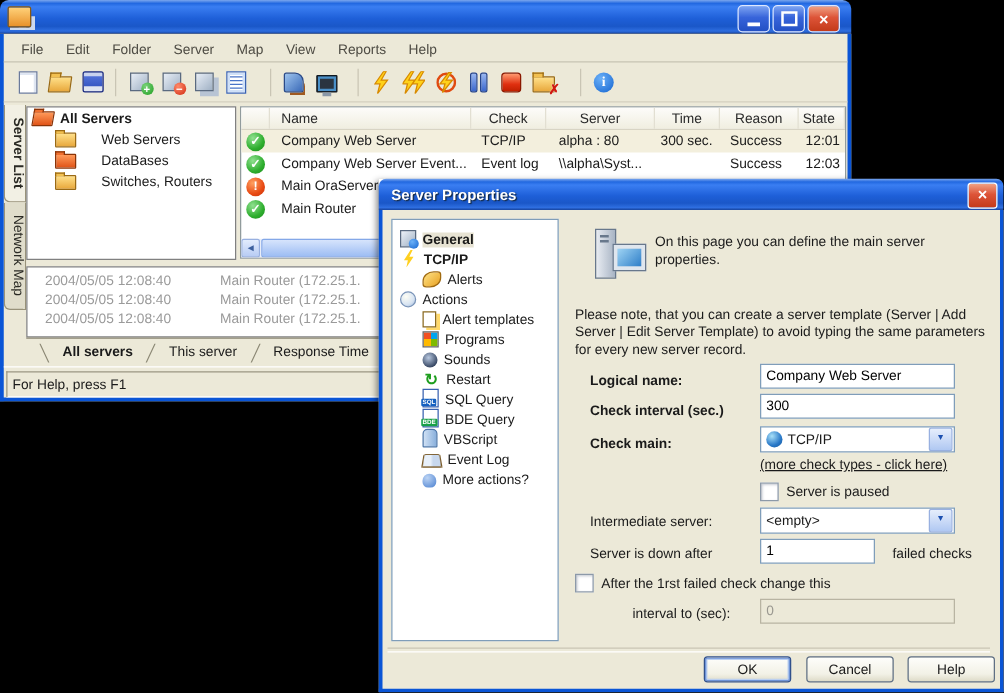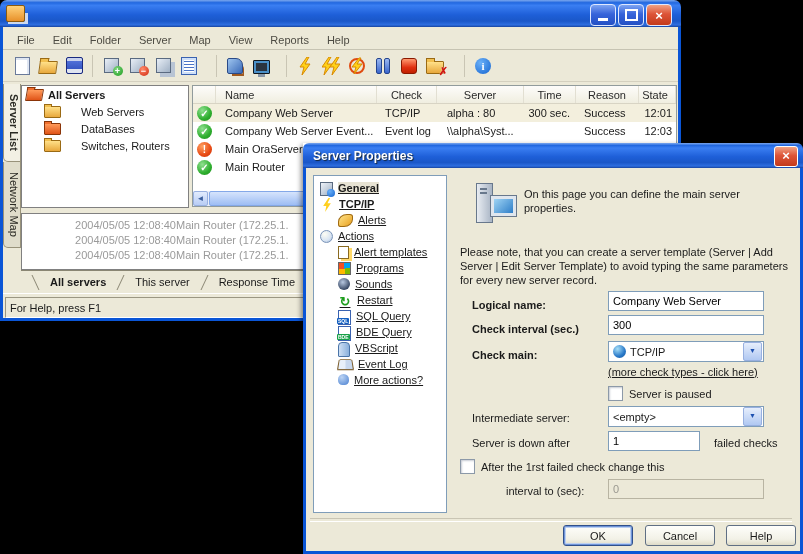--- a/index.html
+++ b/index.html
@@ -94,21 +94,21 @@
   .st-err{width:15px;height:15px;border-radius:50%;background:radial-gradient(circle at 35% 30%,#ffa060,#e84a14 60%,#c83008);
     color:#fff;font-size:10px;font-weight:bold;line-height:15px;text-align:center;}
   .hscroll{position:absolute;left:0;bottom:0;height:15px;right:0;background:#e9eef9;display:flex;}
   .sarr{width:15px;height:15px;background:linear-gradient(180deg,#e2ecfd,#b8ccf4);border:1px solid #98b0e0;border-radius:2px;
     color:#3b5f9e;font-size:8px;line-height:13px;text-align:center;box-sizing:border-box;}
   .sthumb{width:250px;height:15px;background:linear-gradient(180deg,#d6e4fc,#9dbdf4);border:1px solid #84a8e8;border-radius:2px;box-sizing:border-box;margin-left:1px;}
 
   
   .log-panel{position:absolute;left:18px;top:186px;width:656px;height:57px;background:#fff;border:1px solid #808080;box-sizing:border-box;color:#9a9a9a;}
   .logrow{display:flex;height:15px;align-items:center;}
-  .logrow .lt{width:140px;margin-left:14px;text-align:right;}
+  .logrow .lt{width:140px;margin-left:14px;}
   .logrow .lm{margin-left:0;}
 
   
   .btabs{position:absolute;left:18px;right:0;top:243px;height:22px;border-top:1px solid #8a8673;display:flex;align-items:center;}
   .bslash{width:1px;height:15px;background:#8a8673;}
   .sk1{transform:skewX(25deg);margin-left:14px;}
   .sk2{transform:skewX(-25deg);}
   .btab{padding:3px 14px;}
   .btab.active{font-weight:bold;}
   .statusbar{position:absolute;left:0;right:0;top:266px;height:25px;border-top:1px solid #fff;}
@@ -116,21 +116,21 @@
 
   
   .dialog{position:absolute;left:303px;top:143px;width:500px;height:411px;z-index:5;box-shadow:-2px 2px 5px rgba(0,0,0,.45);}
   .dialog .titlebar{height:25px;border-radius:6px 6px 0 0;}
   .dtitle{color:#fff;font-weight:bold;font-size:12px;margin-left:10px;text-shadow:1px 1px 1px #123;}
   .dclose{position:absolute;right:5px;top:3px;width:22px;height:19px;border:1px solid #fff;border-radius:3px;
     background:linear-gradient(180deg,#f0a284,#dd5438 45%,#c33a1a);color:#fff;font-weight:bold;font-size:13px;line-height:18px;text-align:center;}
   .dialog .win-body{height:386px;box-sizing:border-box;}
 
   .dnav{position:absolute;left:7px;top:7px;width:134px;height:338px;background:#fff;border:1px solid #7f9db9;box-sizing:border-box;padding-top:6px;}
-  .ditem{display:flex;align-items:flex-start;height:16px;gap:5px;padding-left:6px;text-decoration:underline;}
+  .ditem{display:flex;align-items:flex-end;height:16px;gap:5px;padding-left:6px;}
   .ditem.lvl1{padding-left:24px;}
   .ditem.bold{font-weight:bold;}
   .ditem.sel .dlabel{background:#e7e3d3;}
   .dicon{width:14px;height:14px;flex:0 0 auto;position:relative;display:flex;align-items:center;justify-content:center;}
 
   .ic-general{background:linear-gradient(135deg,#eef2f8,#9fb0c4);border:1px solid #5a6a80;width:11px;height:12px;}
   .ic-general::after{content:"";position:absolute;right:-3px;bottom:-2px;width:8px;height:8px;border-radius:50%;background:radial-gradient(circle at 35% 30%,#6ab0f8,#1464d0);}
   .ic-bolt{background:#ffd020;clip-path:polygon(62% 0,18% 58%,44% 58%,34% 100%,82% 38%,54% 38%,76% 0);width:12px;height:14px;}
   .ic-actions{width:11px;height:11px;border-radius:50%;background:radial-gradient(circle at 35% 30%,#fdfdf4,#d8e4f2 60%,#9ab4d8);border:1px solid #7a94b8;}
   .ic-alerts{width:13px;height:11px;background:linear-gradient(135deg,#ffe489,#e8a020);border:1px solid #a06a10;border-radius:60% 20% 60% 20%;}

